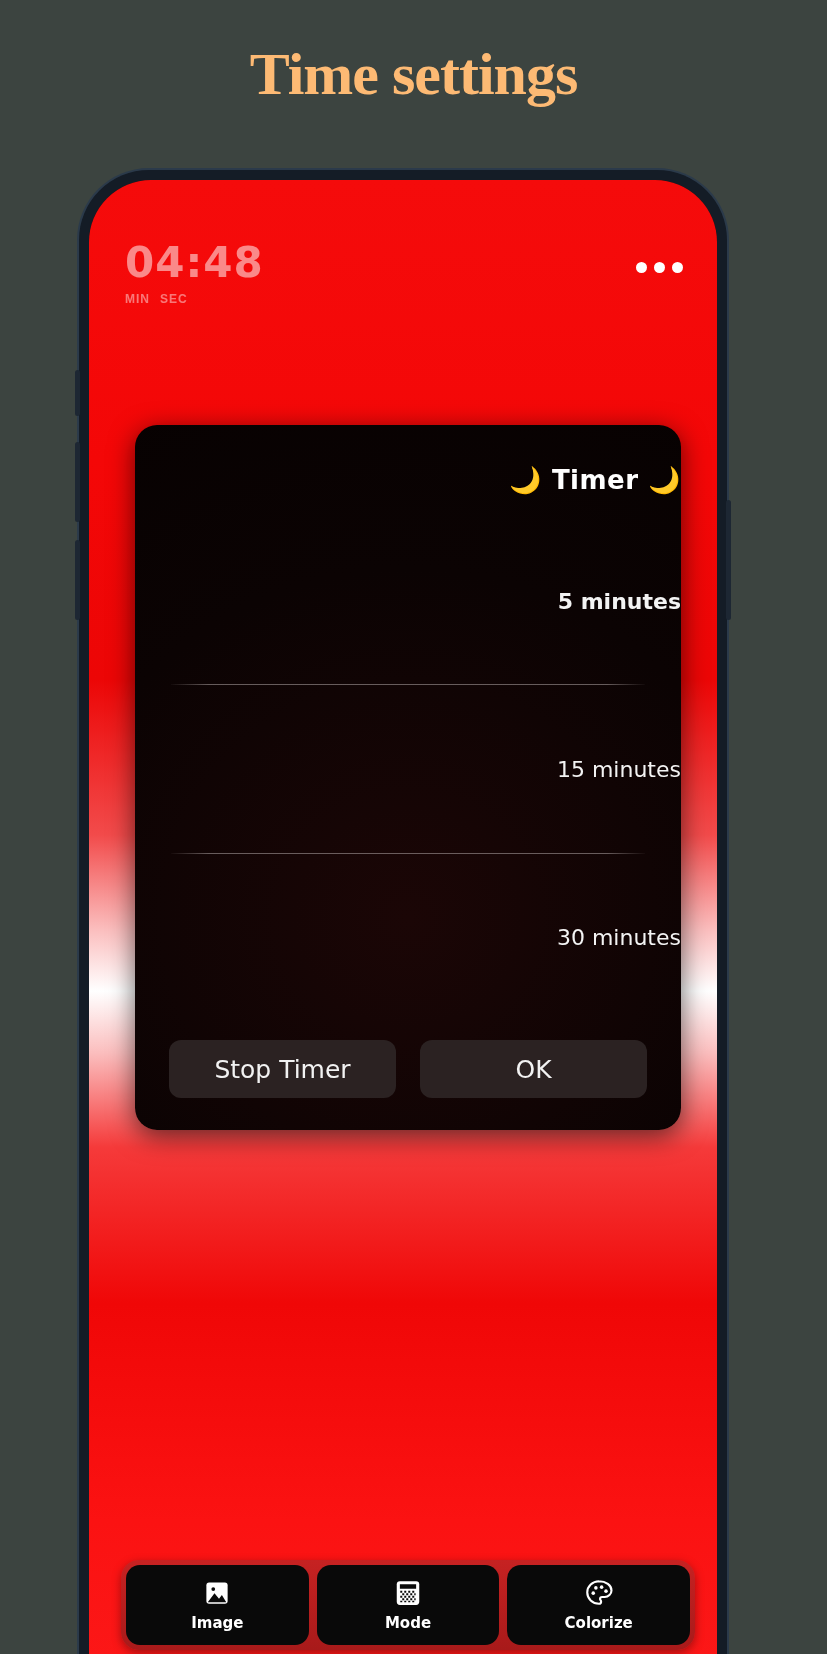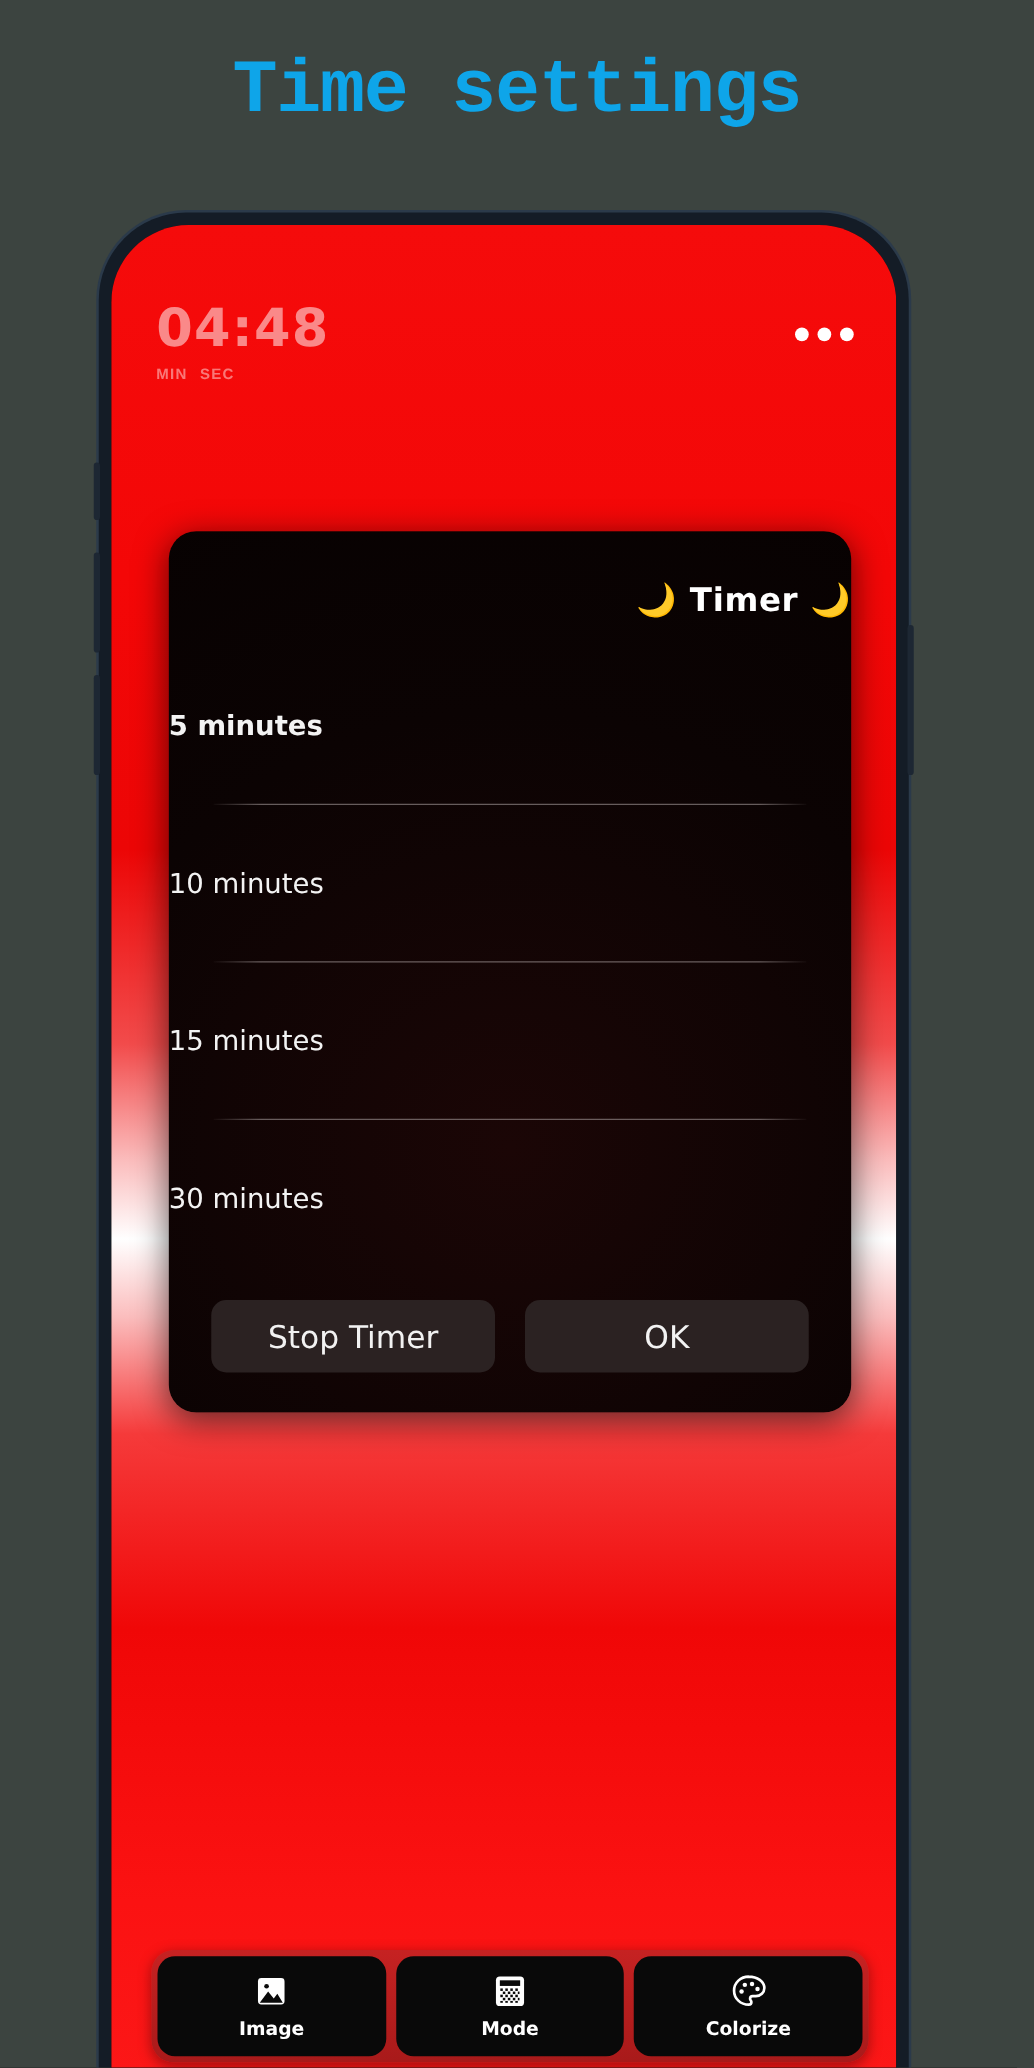--- a/index.html
+++ b/index.html
@@ -9,25 +9,25 @@
     background:#3c4440;
     font-family:"Liberation Sans", sans-serif;
   }
   body { position:relative; }
 
   
   .page-title {
     position:absolute;
     top:40px; left:0; right:0;
     text-align:center;
-    color:#0ea5e9;
+    color:#fdba74;
     font-size:60px;
     font-weight:bold;
     letter-spacing:-1px;
-    font-family:Liberation Mono, monospace;
+    font-family:Liberation Serif, serif;
   }
 
   
   .phone-frame {
     position:absolute;
     left:79px; top:170px;
     width:648px; height:1580px;
     border-radius:70px;
     background:#141c26;
     padding:10px;
@@ -138,21 +138,21 @@
   .options {
     flex:1;
     margin-top:22px;
     display:flex;
     flex-direction:column;
   }
   .option-row {
     flex:1;
     display:flex;
     align-items:center;
-    justify-content:flex-start;
+    justify-content:flex-end;
     color:#f3f3f3;
     font-size:22px;
     cursor:pointer;
     position:relative;
     font-family:"DejaVu Sans", sans-serif;
   }
   .option-row.selected { font-weight:bold; }
   .option-row:not(:last-child)::after {
     content:"";
     position:absolute;
@@ -240,23 +240,20 @@
       <i></i>
       <i></i>
     </div>
 
     <div class="dialog">
       <div class="dialog-title">🌙 Timer 🌙</div>
 
       <div class="options">
         <div class="option-row selected">
           <span>5 minutes</span>
-        </div>
-        <div class="option-row">
-          <span>10 minutes</span>
         </div>
         <div class="option-row">
           <span>15 minutes</span>
         </div>
         <div class="option-row">
           <span>30 minutes</span>
         </div>
       </div>
 
       <div class="dialog-actions">

